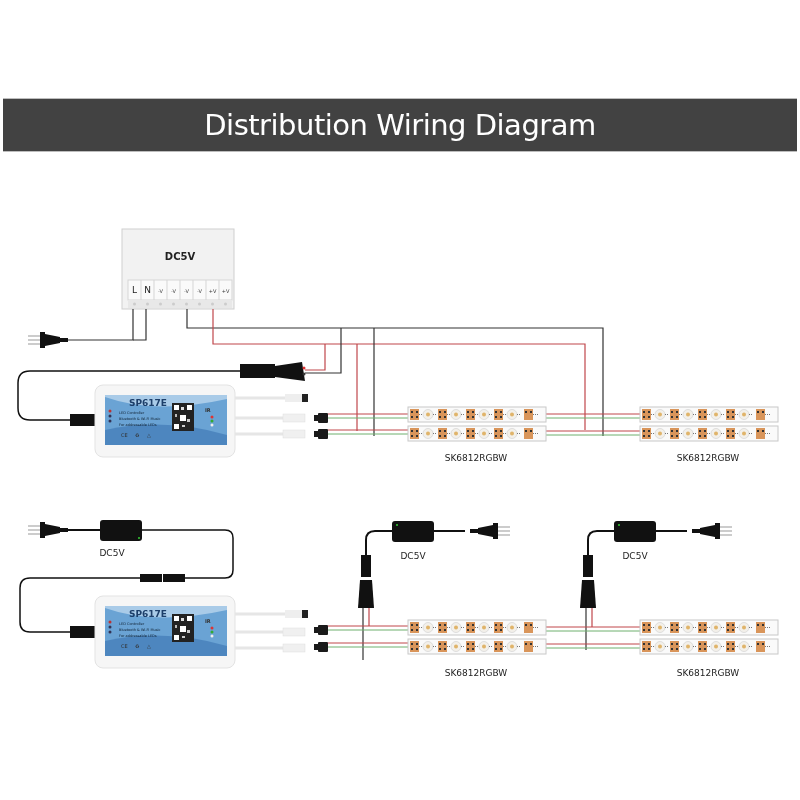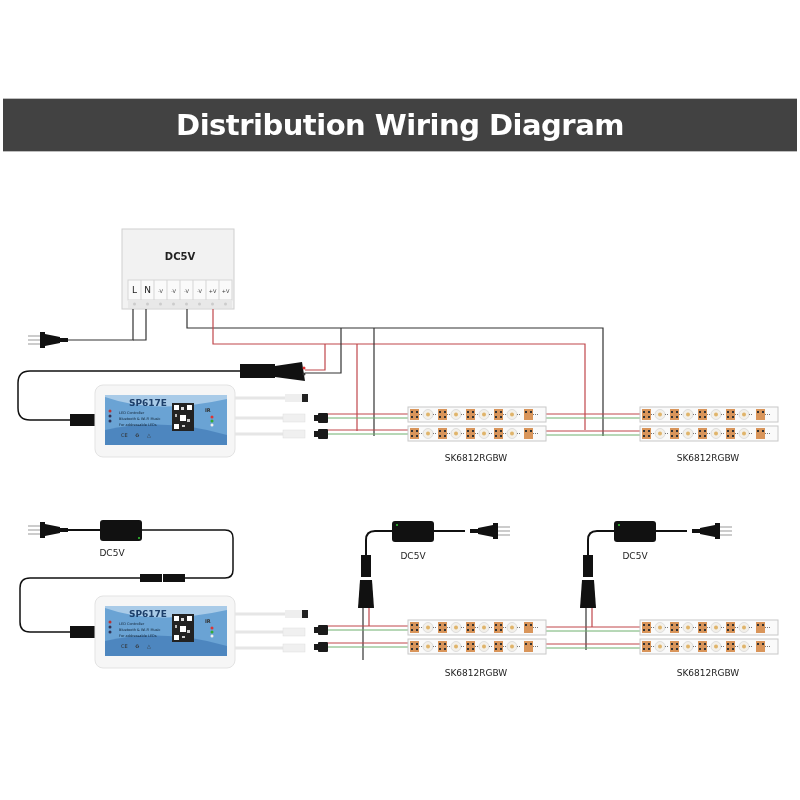--- a/index.html
+++ b/index.html
@@ -1,18 +1,18 @@
 <!DOCTYPE html>
 <html><head>
 <meta charset="utf-8">
 <style>
   html, body { margin: 0; padding: 0; background: #ffffff; }
   body { width: 800px; height: 800px; position: relative; overflow: hidden; font-family: "Liberation Sans", sans-serif; }
   .banner { position: absolute; left: 3px; top: 98px; width: 794px; height: 52px; background: #424242; border-top: 1px solid #bdbdbd; border-bottom: 1px solid #bdbdbd; display: flex; align-items: center; justify-content: center; }
-  .banner-title { color: #ffffff; font-family: "DejaVu Sans", sans-serif; font-weight: bold; font-size: 29px; letter-spacing: -0.5px; }
+  .banner-title { color: #ffffff; font-family: "DejaVu Sans", sans-serif; font-weight: normal; font-size: 29px; letter-spacing: -0.5px; }
   svg#diagram { position: absolute; left: 0; top: 0; }
   .lbl { font-family: "DejaVu Sans", sans-serif; font-size: 9px; fill: #222; }
   .lbl-b { font-family: "DejaVu Sans", sans-serif; font-size: 10px; font-weight: bold; fill: #222; }
   .tiny { font-family: "DejaVu Sans", sans-serif; font-size: 5px; fill: #333; }
   .ctrl-name { font-family: "DejaVu Sans", sans-serif; font-size: 9px; font-weight: bold; fill: #1d3f6a; }
   .ctrl-sub { font-family: "DejaVu Sans", sans-serif; font-size: 3.5px; fill: #123; }
 </style>
 </head>
 <body>
 

